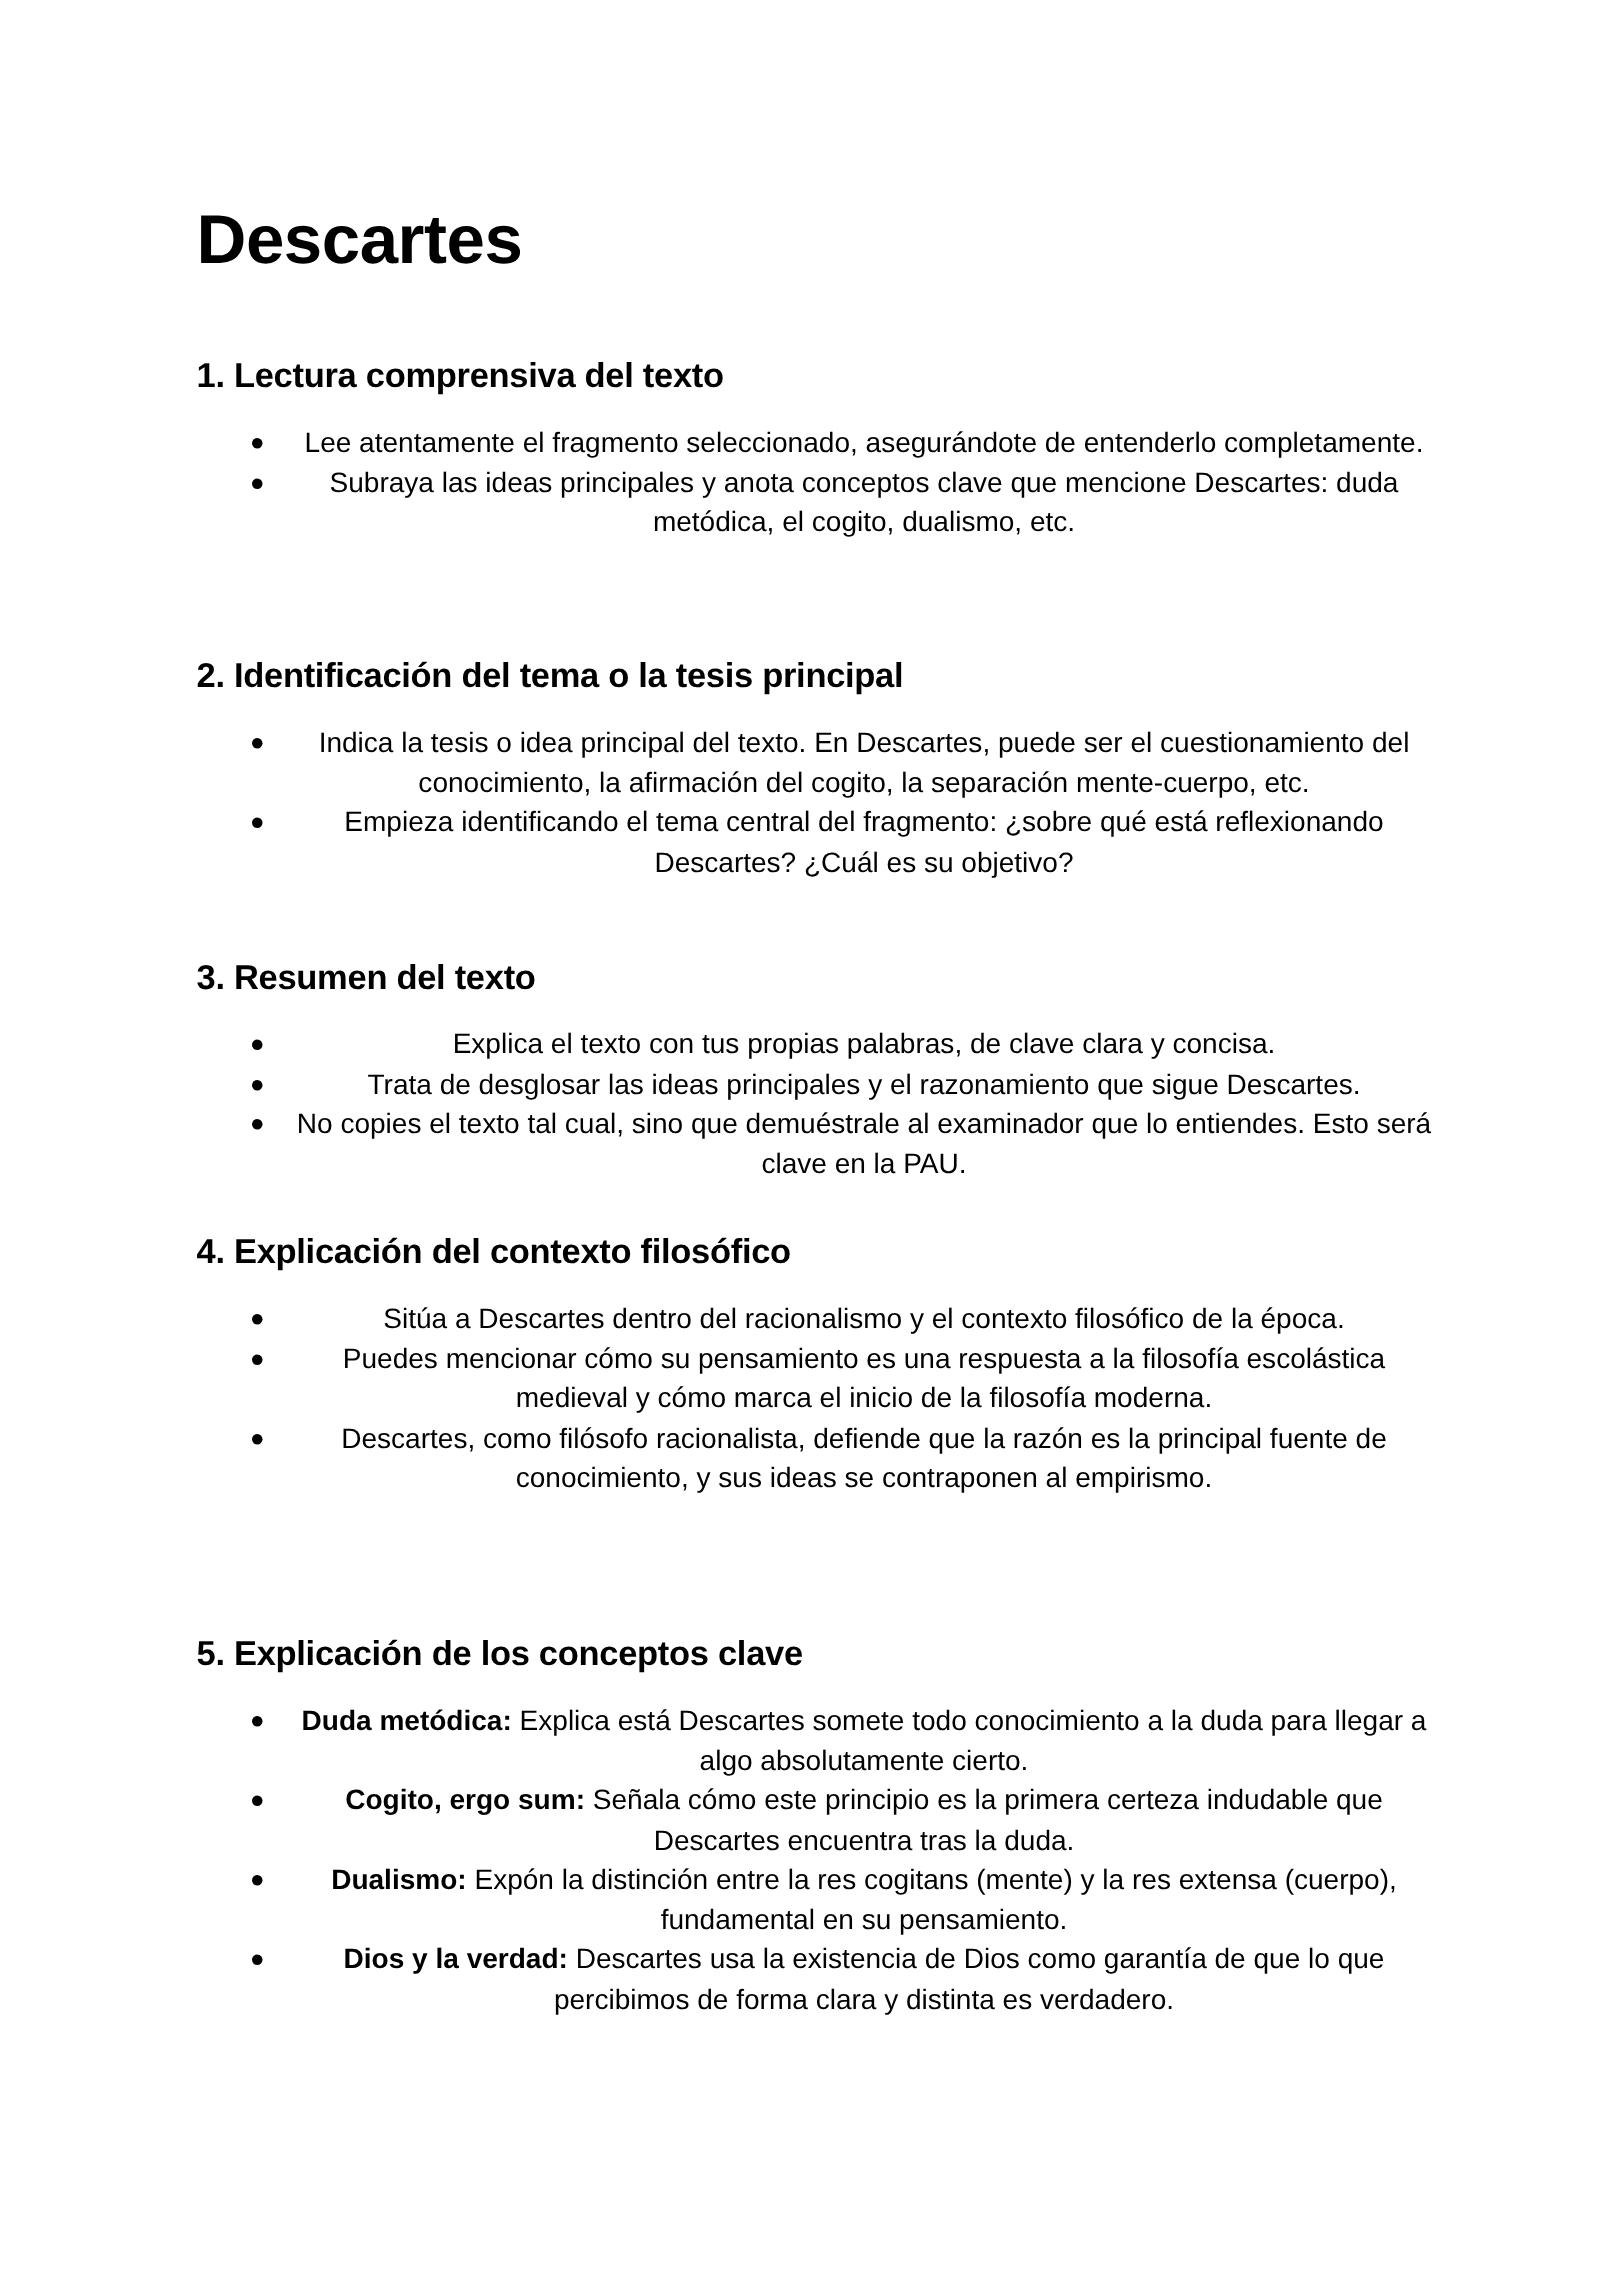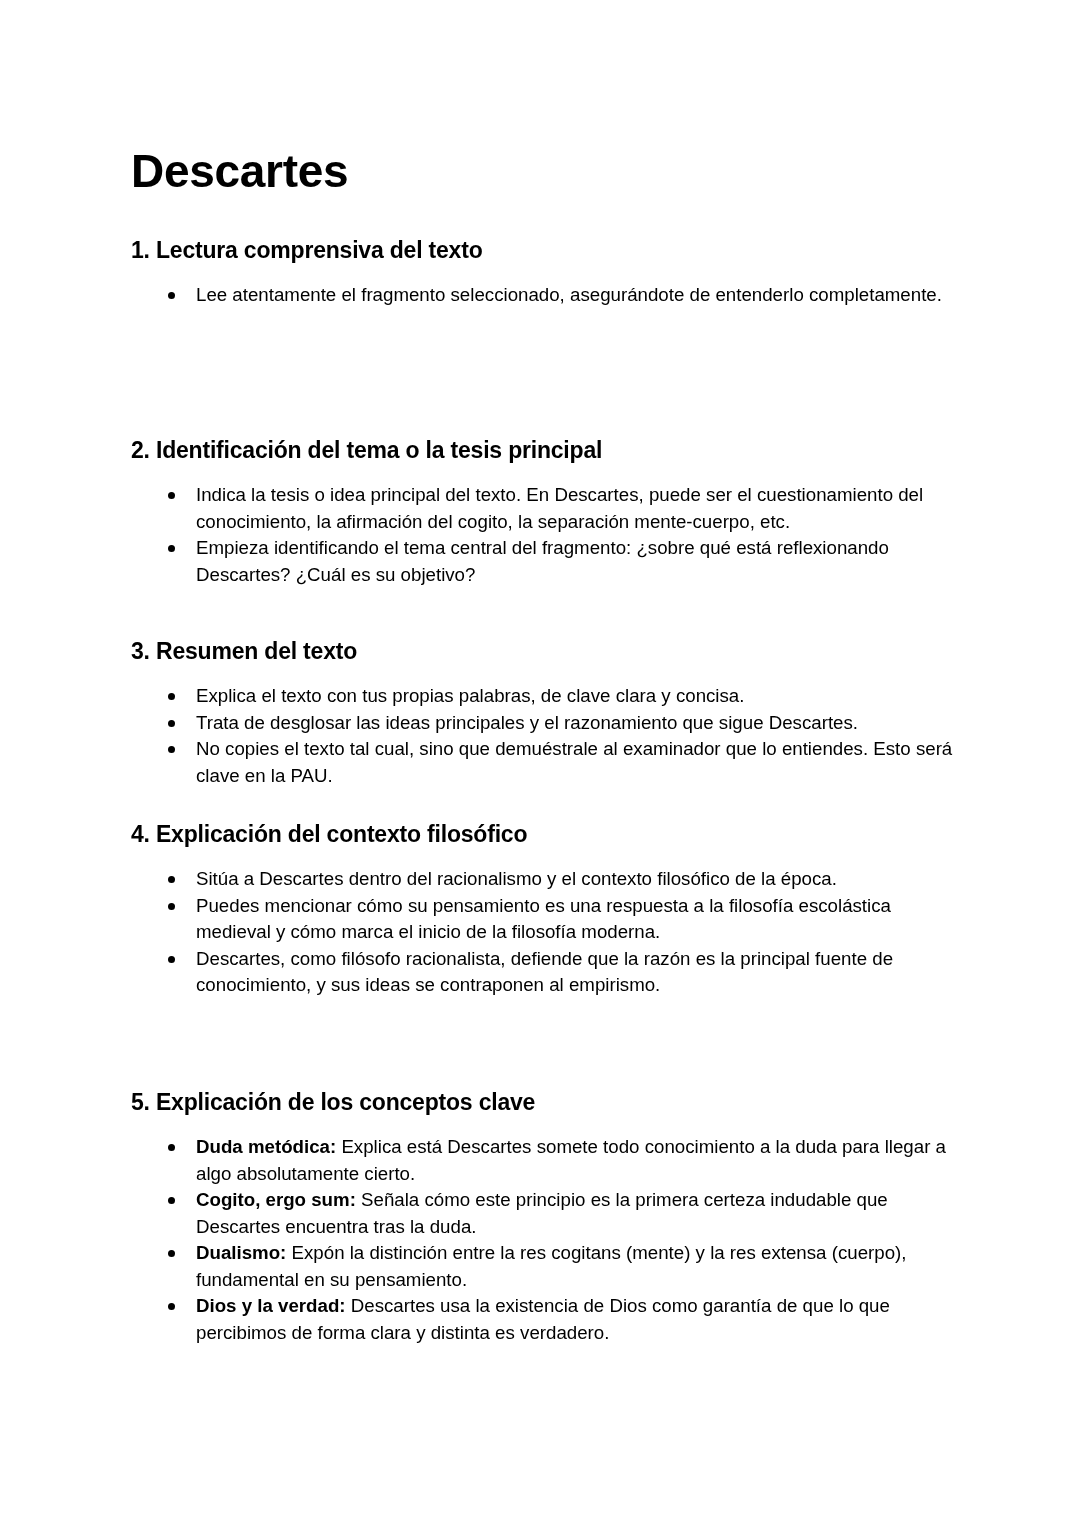--- a/index.html
+++ b/index.html
@@ -2,29 +2,29 @@
 <html><head>
   <meta charset="utf-8">
   <style>
     html, body { margin: 0; padding: 0; background: #ffffff; }
     body {
       width: 1080px; height: 1525px; position: relative; overflow: hidden;
       font-family: "Liberation Sans", sans-serif; color: #000;
     }
     .page { position: absolute; left: 131px; top: 0; width: 820px; }
     .title {
-      position: absolute; left: 0; top: 143px; margin: 0;
+      position: absolute; left: 0; top: 131px; margin: 0;
       font-size: 46px; font-weight: bold; line-height: 56px; letter-spacing: -0.3px;
     }
     .section { position: absolute; left: 0; width: 820px; }
     .section h2 {
       margin: 0; font-size: 23px; font-weight: bold; line-height: 44px; letter-spacing: -0.2px;
     }
     .section ul {
-      list-style: none; margin: 10px 0 0 0; padding: 0;
+      list-style: none; margin: 10px 0 0 0; padding: 0; text-align: center;
     }
     .section li {
       position: relative; padding-left: 65px; font-size: 18.7px; line-height: 26.5px;
       width: 760px;
     }
     .bullet {
       position: absolute; left: 37px; top: 10px; width: 7px; height: 7px;
       border-radius: 50%; background: #000;
     }
     .b { font-weight: bold; }
@@ -32,20 +32,21 @@
 </head>
 <body>
 
 <div class="page">
   <h1 class="title">Descartes</h1>
 
   <div class="section" style="top:228px">
     <h2>1. Lectura comprensiva del texto</h2>
     <ul>
       <li><span class="bullet"></span><span>Lee atentamente el fragmento seleccionado, asegurándote de entenderlo completamente.</span></li>
+      <li><span class="bullet"></span><span>Subraya las ideas principales y anota conceptos clave que mencione Descartes: duda metódica, el cogito, dualismo, etc.</span></li>
     </ul>
   </div>
 
   <div class="section" style="top:428px">
     <h2>2. Identificación del tema o la tesis principal</h2>
     <ul>
       <li><span class="bullet"></span><span>Indica la tesis o idea principal del texto. En Descartes, puede ser el cuestionamiento del conocimiento, la afirmación del cogito, la separación mente-cuerpo, etc.</span></li>
       <li><span class="bullet"></span><span>Empieza identificando el tema central del fragmento: ¿sobre qué está reflexionando Descartes? ¿Cuál es su objetivo?</span></li>
     </ul>
   </div>

